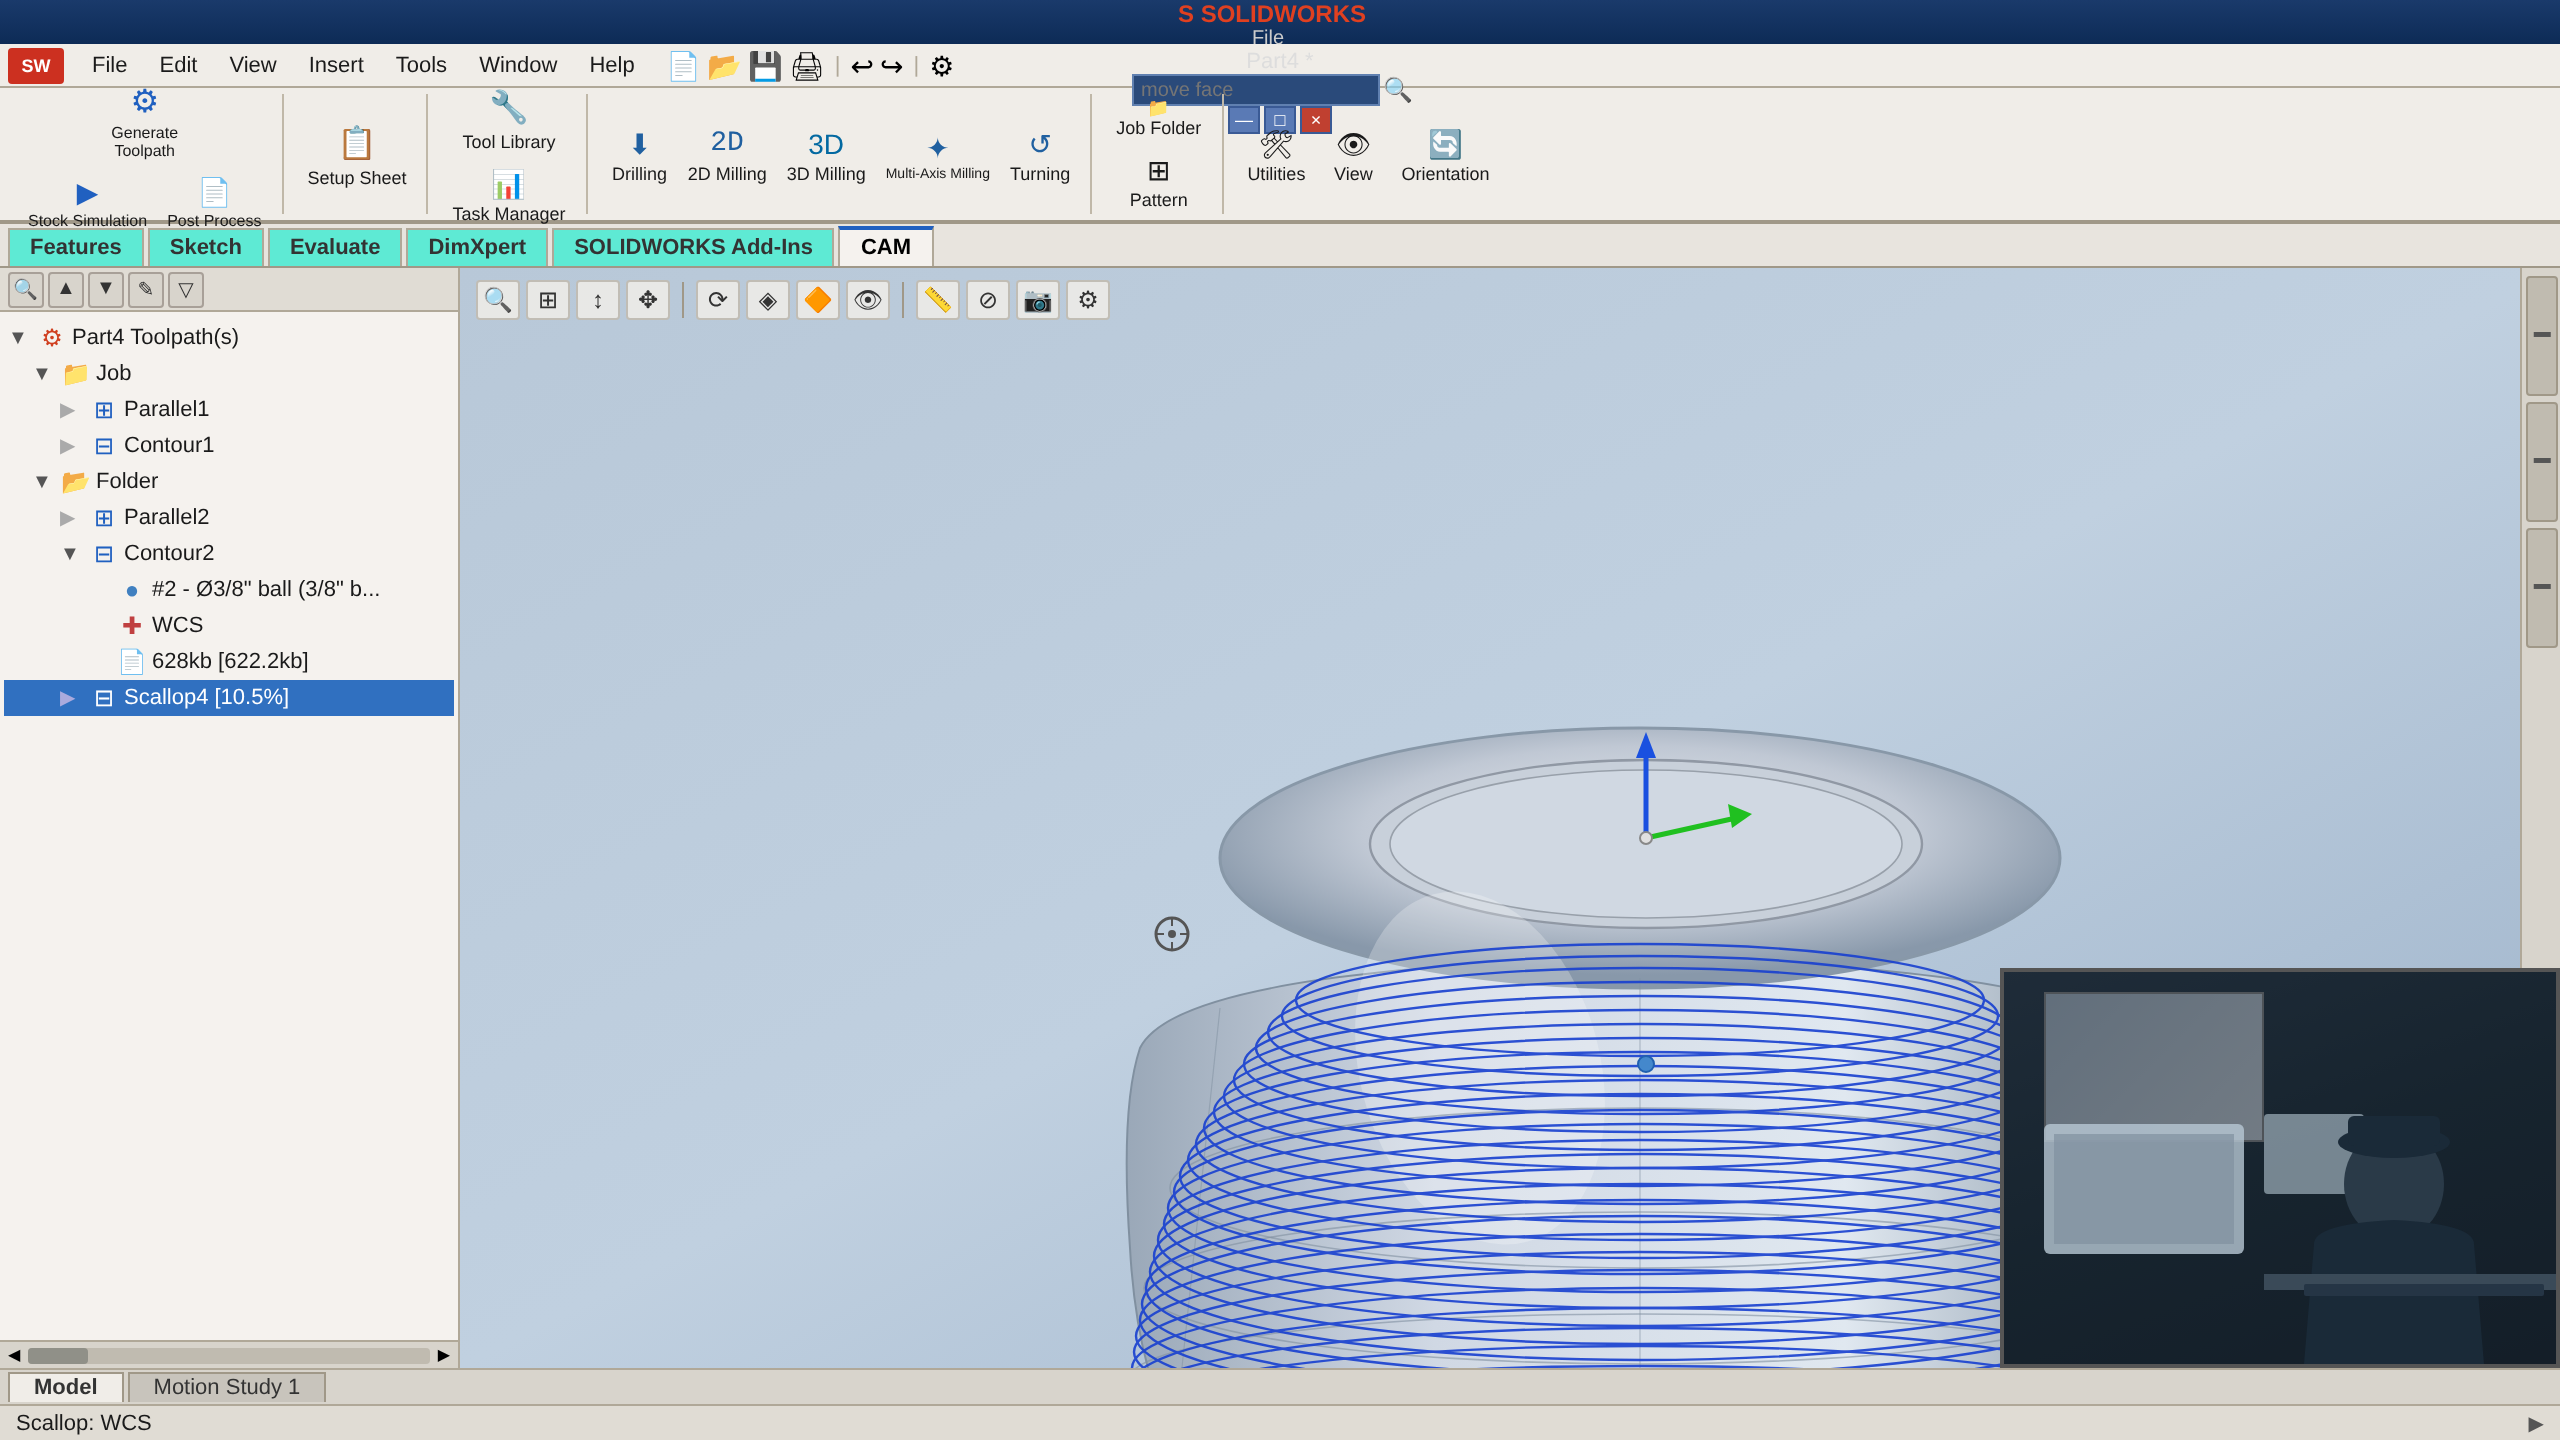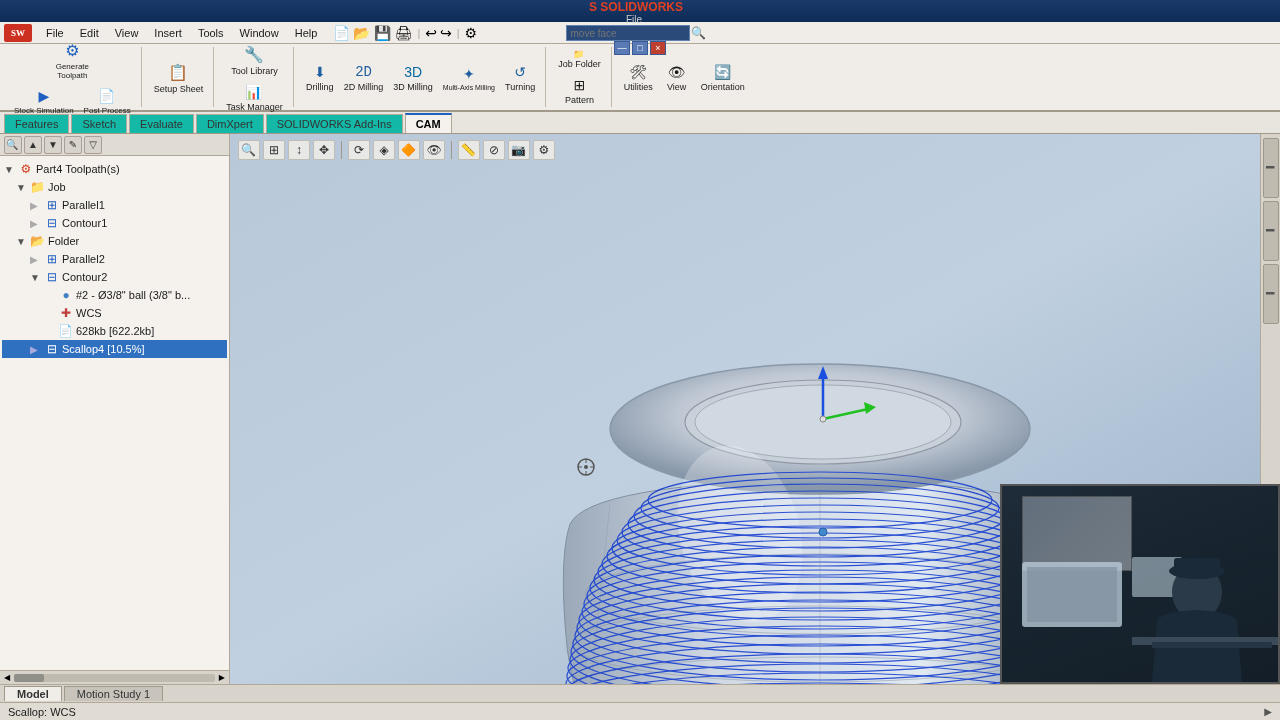--- a/index.html
+++ b/index.html
@@ -97,23 +97,24 @@
       align-items: flex-end;
       padding: 0 4px;
       border-bottom: 1px solid #a09888;
       font-size: 11px;
     }
     .tab-item {
       padding: 3px 10px;
       cursor: pointer;
       border: 1px solid #b0a898;
       border-bottom: none;
-      background: #14b8a6;
+      background: #5eead4;
       margin-right: 2px;
       color: #333;
+      font-weight: bold;
     }
     .tab-item.active {
       background: #f5f2ee;
       border-top: 2px solid #2060c0;
       font-weight: bold;
       color: #000;
     }
 
     
     #main-area {
@@ -283,35 +284,36 @@
       height: 100%;
       background: linear-gradient(135deg, #b0c0d0, #d0d8e0);
     }
   </style>
 </head>
 <body>
 
 <div id="title-bar">
   <span class="logo">S SOLIDWORKS</span>
   <span style="color:#ccc; margin-right:12px; font-size:10px;">File</span>
+  <span style="flex:1; text-align:center; font-size:11px; color:#ddd;">Part4 *</span>
   <div style="display:flex;align-items:center;margin-right:8px;">
     <input type="text" style="width: 124px; height: 16px; font-size: 10px; padding: 0px 4px; border: 1px solid rgb(96, 128, 176); background: rgb(42, 74, 122); color: rgb(204, 221, 221);" placeholder="move face">
     <span style="margin-left:2px;color:#aaa;font-size:12px;">🔍</span>
   </div>
   <div class="window-controls">
     <div class="win-btn">—</div>
     <div class="win-btn">□</div>
     <div class="win-btn" style="background:#c04030;">×</div>
   </div>
 </div>
 
 <div id="menu-bar">
 
   <div style="width:28px;height:18px;background:#cc3020;border-radius:2px;display:flex;align-items:center;justify-content:center;margin-right:6px;">
-    <span style="color:white;font-size:9px;font-weight:bold;font-family:Liberation Serif, serif;">SW</span>
+    <span style="color:white;font-size:9px;font-weight:bold;">SW</span>
   </div>
   <div class="menu-item">File</div>
   <div class="menu-item">Edit</div>
   <div class="menu-item">View</div>
   <div class="menu-item">Insert</div>
   <div class="menu-item">Tools</div>
   <div class="menu-item">Window</div>
   <div class="menu-item">Help</div>
 
   <div style="margin-left:8px;display:flex;gap:3px;align-items:center;">

